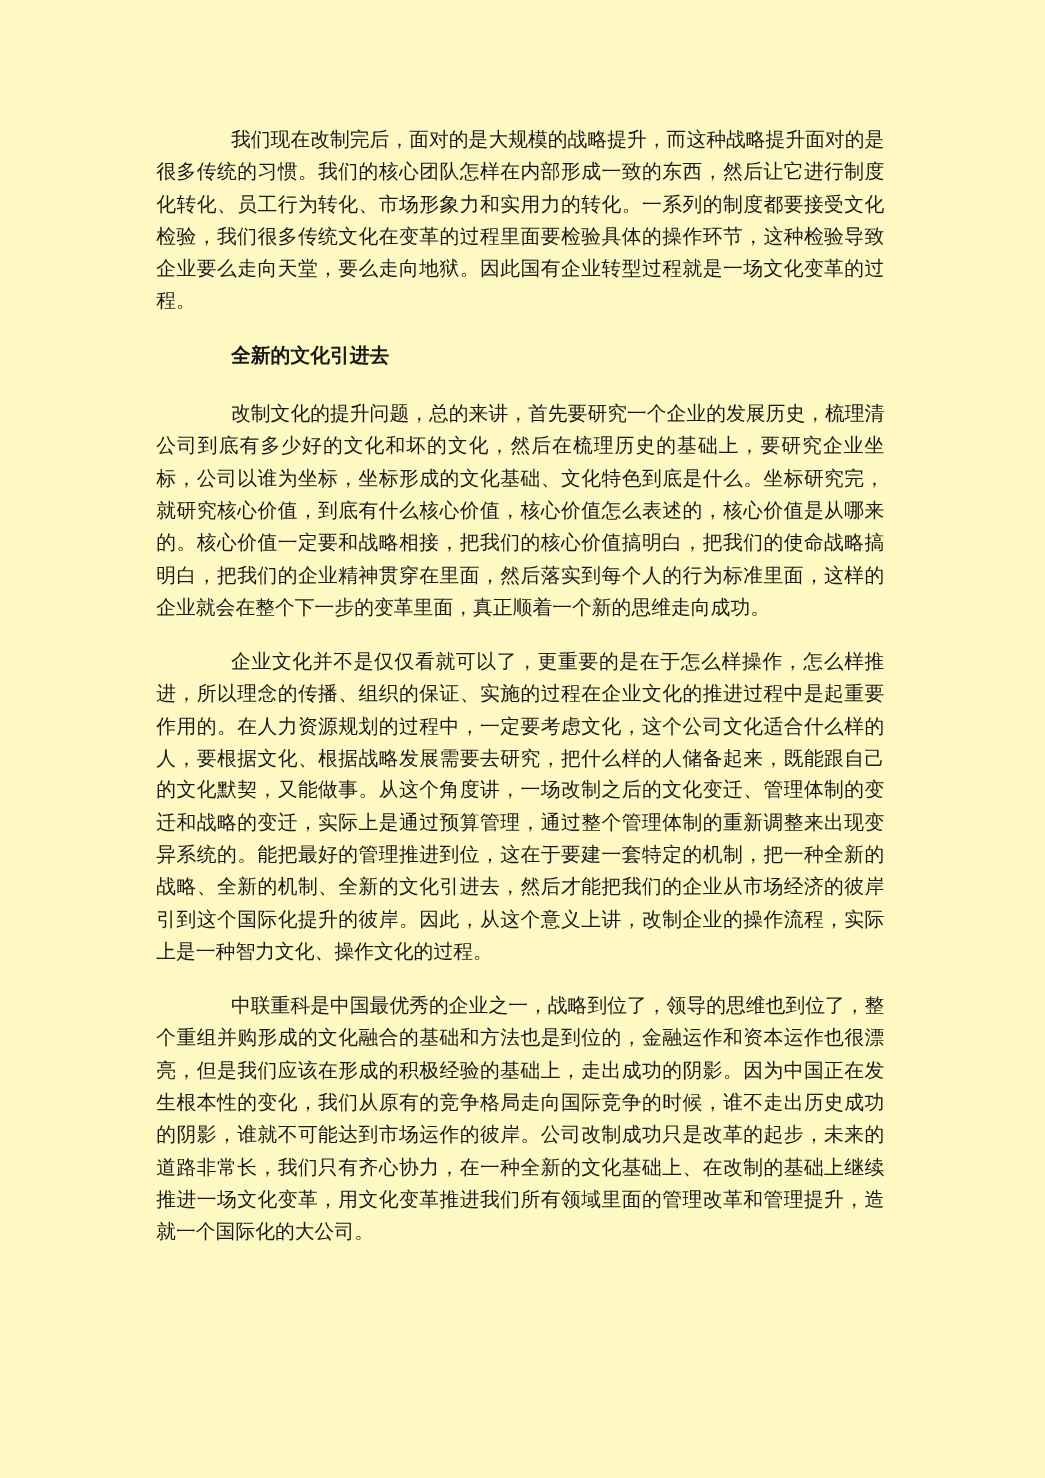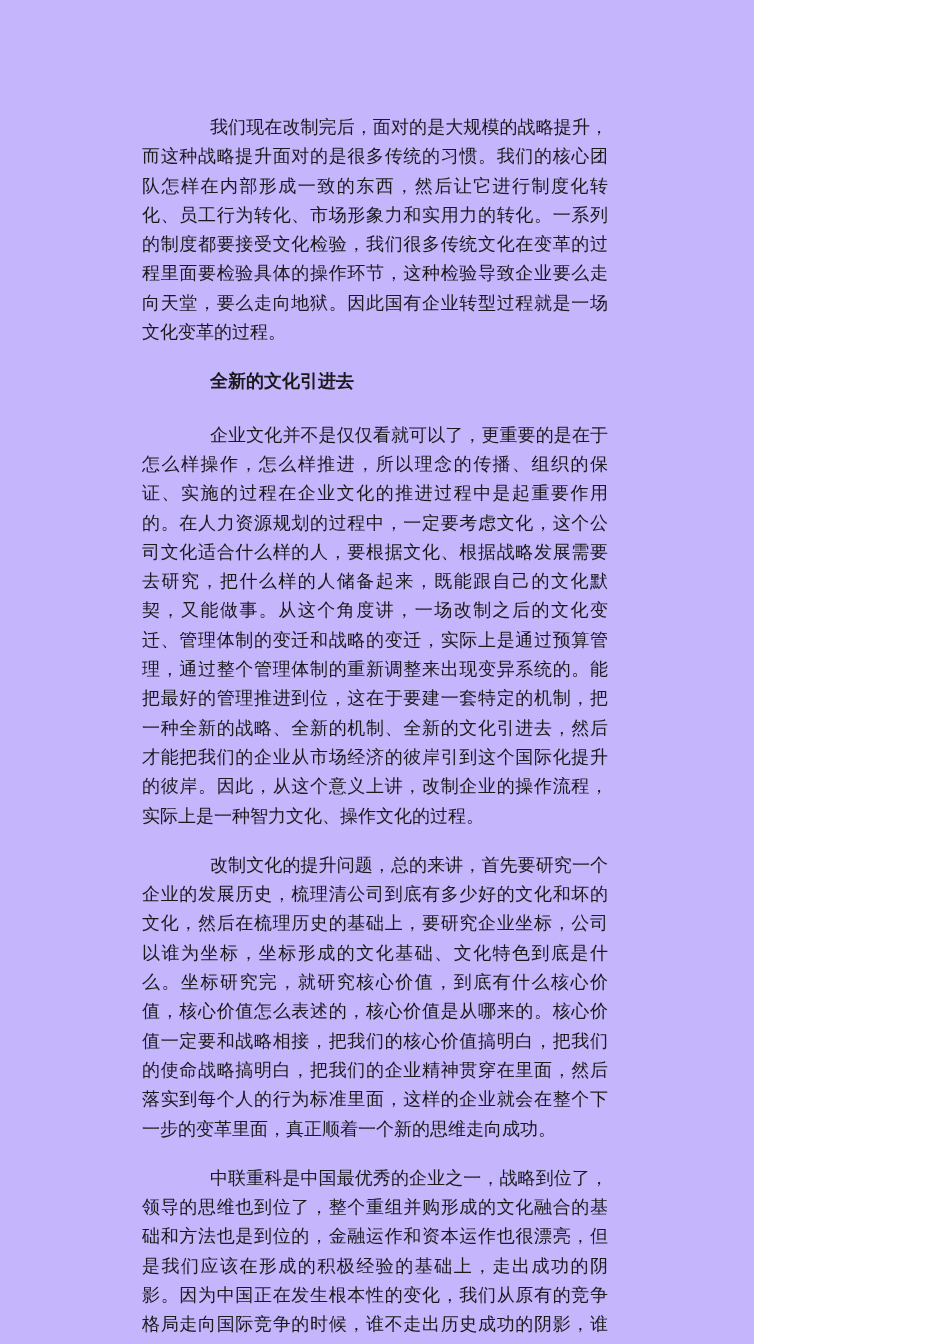--- a/index.html
+++ b/index.html
@@ -2,24 +2,24 @@
 <html><head>
 <meta charset="utf-8">
 <style>
   html, body {
     margin: 0;
     padding: 0;
     background: #ffffff;
   }
   .page {
     position: relative;
-    width: 754px;
+    width: 950px;
     height: 1344px;
     box-sizing: border-box;
-    background: #c4b5fd;
+    background: #fef9c3;
     padding: 113px 146px 0 142px;
     overflow: hidden;
     font-family: "Liberation Serif", "DejaVu Serif", serif;
     color: #1a1a1a;
   }
   .para {
     font-size: 18px;
     line-height: 29.3px;
     text-align: justify;
     text-justify: inter-ideograph;
@@ -36,18 +36,18 @@
   }
 </style>
 </head>
 <body>
 
 <div class="page">
   <p class="para">我们现在改制完后，面对的是大规模的战略提升，而这种战略提升面对的是很多传统的习惯。我们的核心团队怎样在内部形成一致的东西，然后让它进行制度化转化、员工行为转化、市场形象力和实用力的转化。一系列的制度都要接受文化检验，我们很多传统文化在变革的过程里面要检验具体的操作环节，这种检验导致企业要么走向天堂，要么走向地狱。因此国有企业转型过程就是一场文化变革的过程。</p>
 
   <h2 class="section-heading">全新的文化引进去</h2>
 
+  <p class="para">改制文化的提升问题，总的来讲，首先要研究一个企业的发展历史，梳理清公司到底有多少好的文化和坏的文化，然后在梳理历史的基础上，要研究企业坐标，公司以谁为坐标，坐标形成的文化基础、文化特色到底是什么。坐标研究完，就研究核心价值，到底有什么核心价值，核心价值怎么表述的，核心价值是从哪来的。核心价值一定要和战略相接，把我们的核心价值搞明白，把我们的使命战略搞明白，把我们的企业精神贯穿在里面，然后落实到每个人的行为标准里面，这样的企业就会在整个下一步的变革里面，真正顺着一个新的思维走向成功。</p>
+
   <p class="para">企业文化并不是仅仅看就可以了，更重要的是在于怎么样操作，怎么样推进，所以理念的传播、组织的保证、实施的过程在企业文化的推进过程中是起重要作用的。在人力资源规划的过程中，一定要考虑文化，这个公司文化适合什么样的人，要根据文化、根据战略发展需要去研究，把什么样的人储备起来，既能跟自己的文化默契，又能做事。从这个角度讲，一场改制之后的文化变迁、管理体制的变迁和战略的变迁，实际上是通过预算管理，通过整个管理体制的重新调整来出现变异系统的。能把最好的管理推进到位，这在于要建一套特定的机制，把一种全新的战略、全新的机制、全新的文化引进去，然后才能把我们的企业从市场经济的彼岸引到这个国际化提升的彼岸。因此，从这个意义上讲，改制企业的操作流程，实际上是一种智力文化、操作文化的过程。</p>
-
-  <p class="para">改制文化的提升问题，总的来讲，首先要研究一个企业的发展历史，梳理清公司到底有多少好的文化和坏的文化，然后在梳理历史的基础上，要研究企业坐标，公司以谁为坐标，坐标形成的文化基础、文化特色到底是什么。坐标研究完，就研究核心价值，到底有什么核心价值，核心价值怎么表述的，核心价值是从哪来的。核心价值一定要和战略相接，把我们的核心价值搞明白，把我们的使命战略搞明白，把我们的企业精神贯穿在里面，然后落实到每个人的行为标准里面，这样的企业就会在整个下一步的变革里面，真正顺着一个新的思维走向成功。</p>
 
   <p class="para">中联重科是中国最优秀的企业之一，战略到位了，领导的思维也到位了，整个重组并购形成的文化融合的基础和方法也是到位的，金融运作和资本运作也很漂亮，但是我们应该在形成的积极经验的基础上，走出成功的阴影。因为中国正在发生根本性的变化，我们从原有的竞争格局走向国际竞争的时候，谁不走出历史成功的阴影，谁就不可能达到市场运作的彼岸。公司改制成功只是改革的起步，未来的道路非常长，我们只有齐心协力，在一种全新的文化基础上、在改制的基础上继续推进一场文化变革，用文化变革推进我们所有领域里面的管理改革和管理提升，造就一个国际化的大公司。</p>
 </div>
 
 </body></html>

